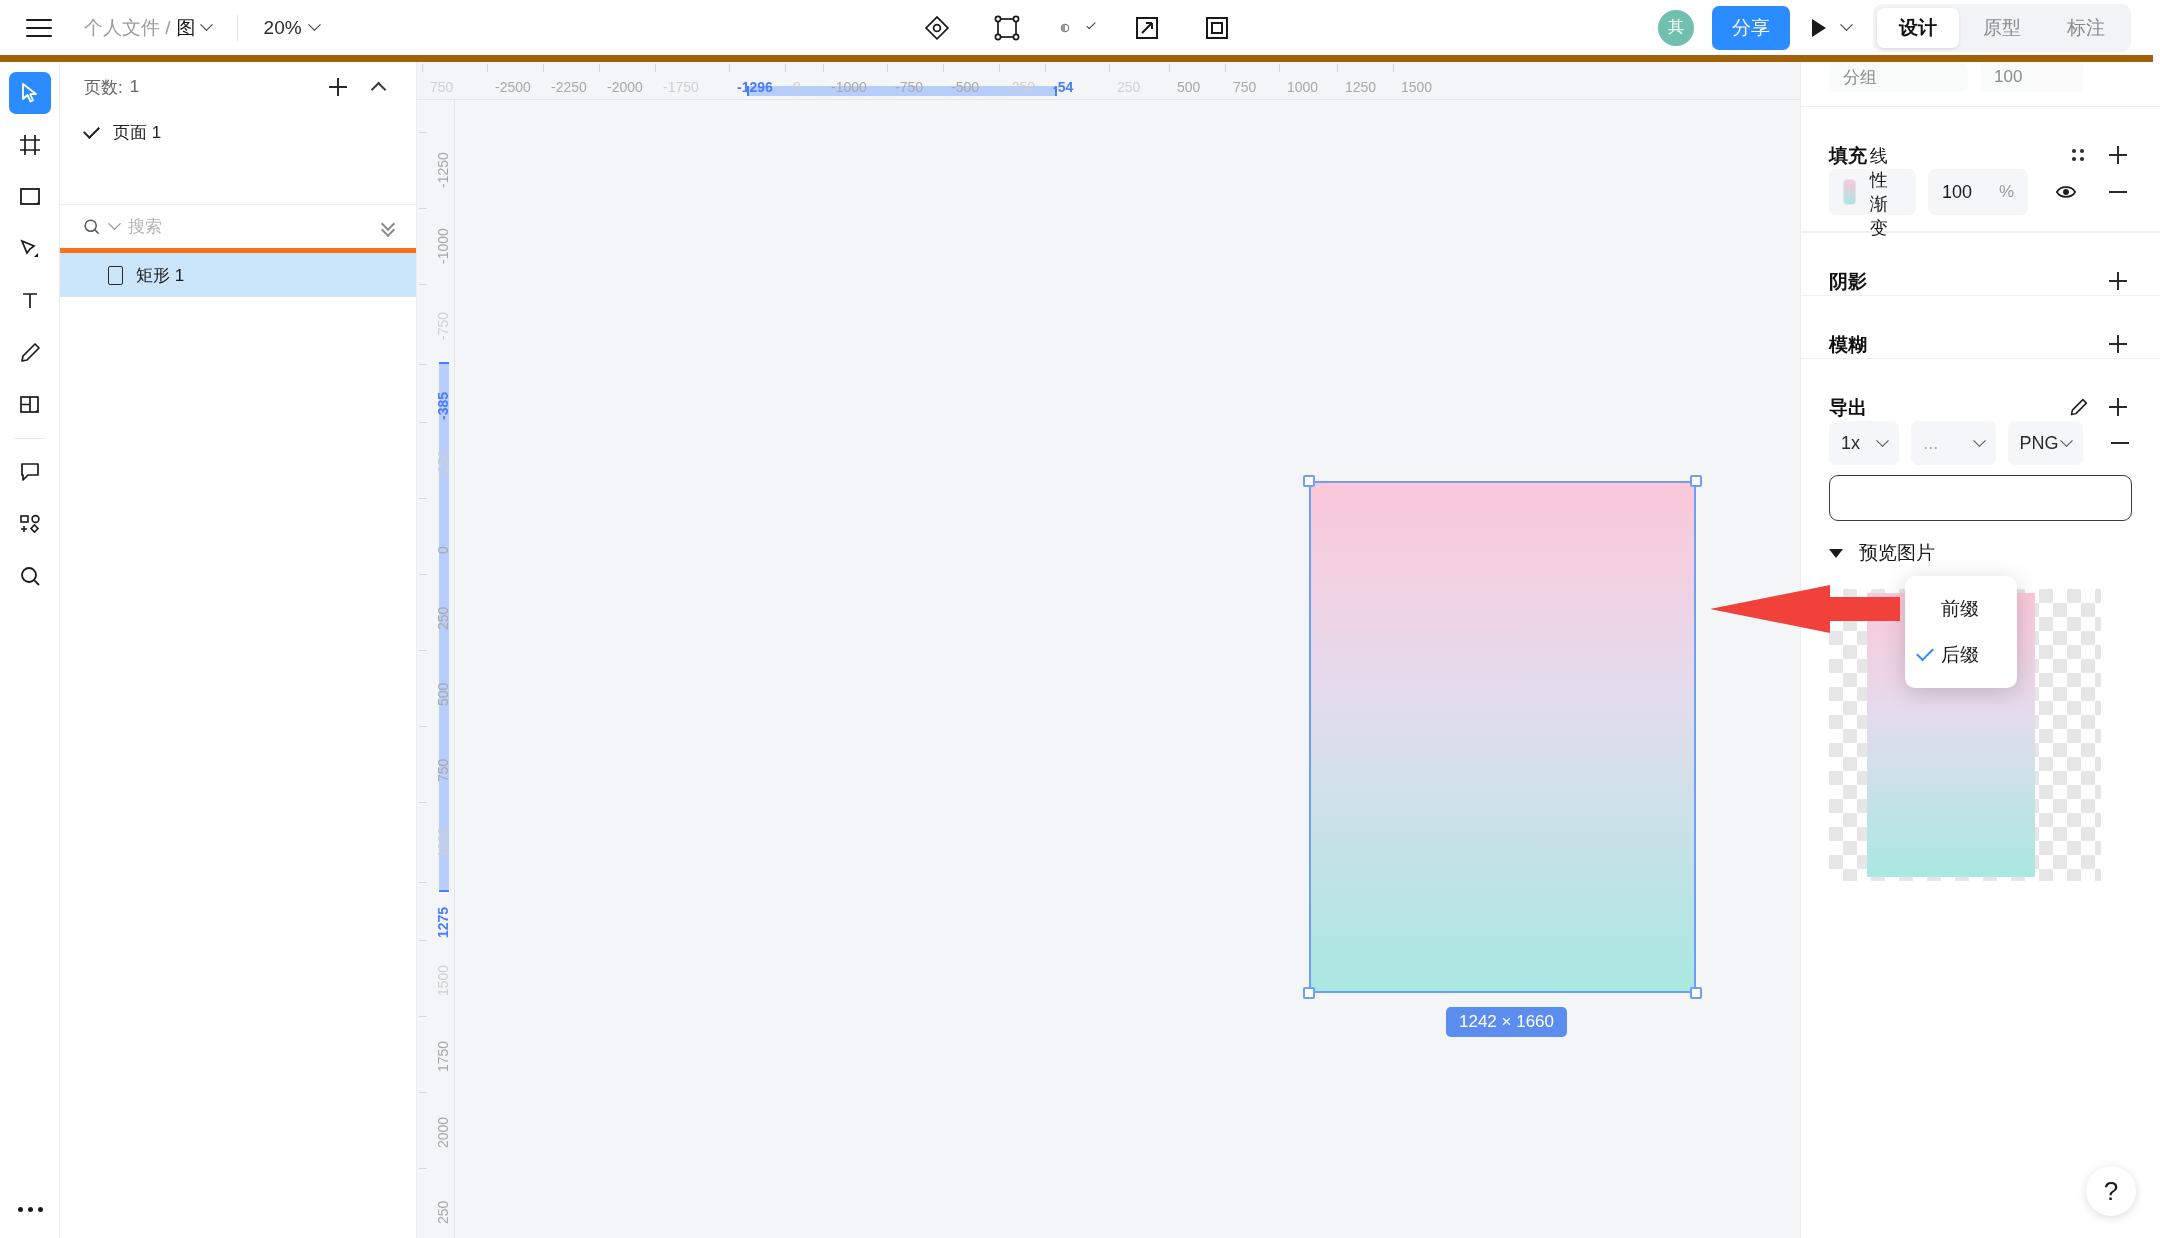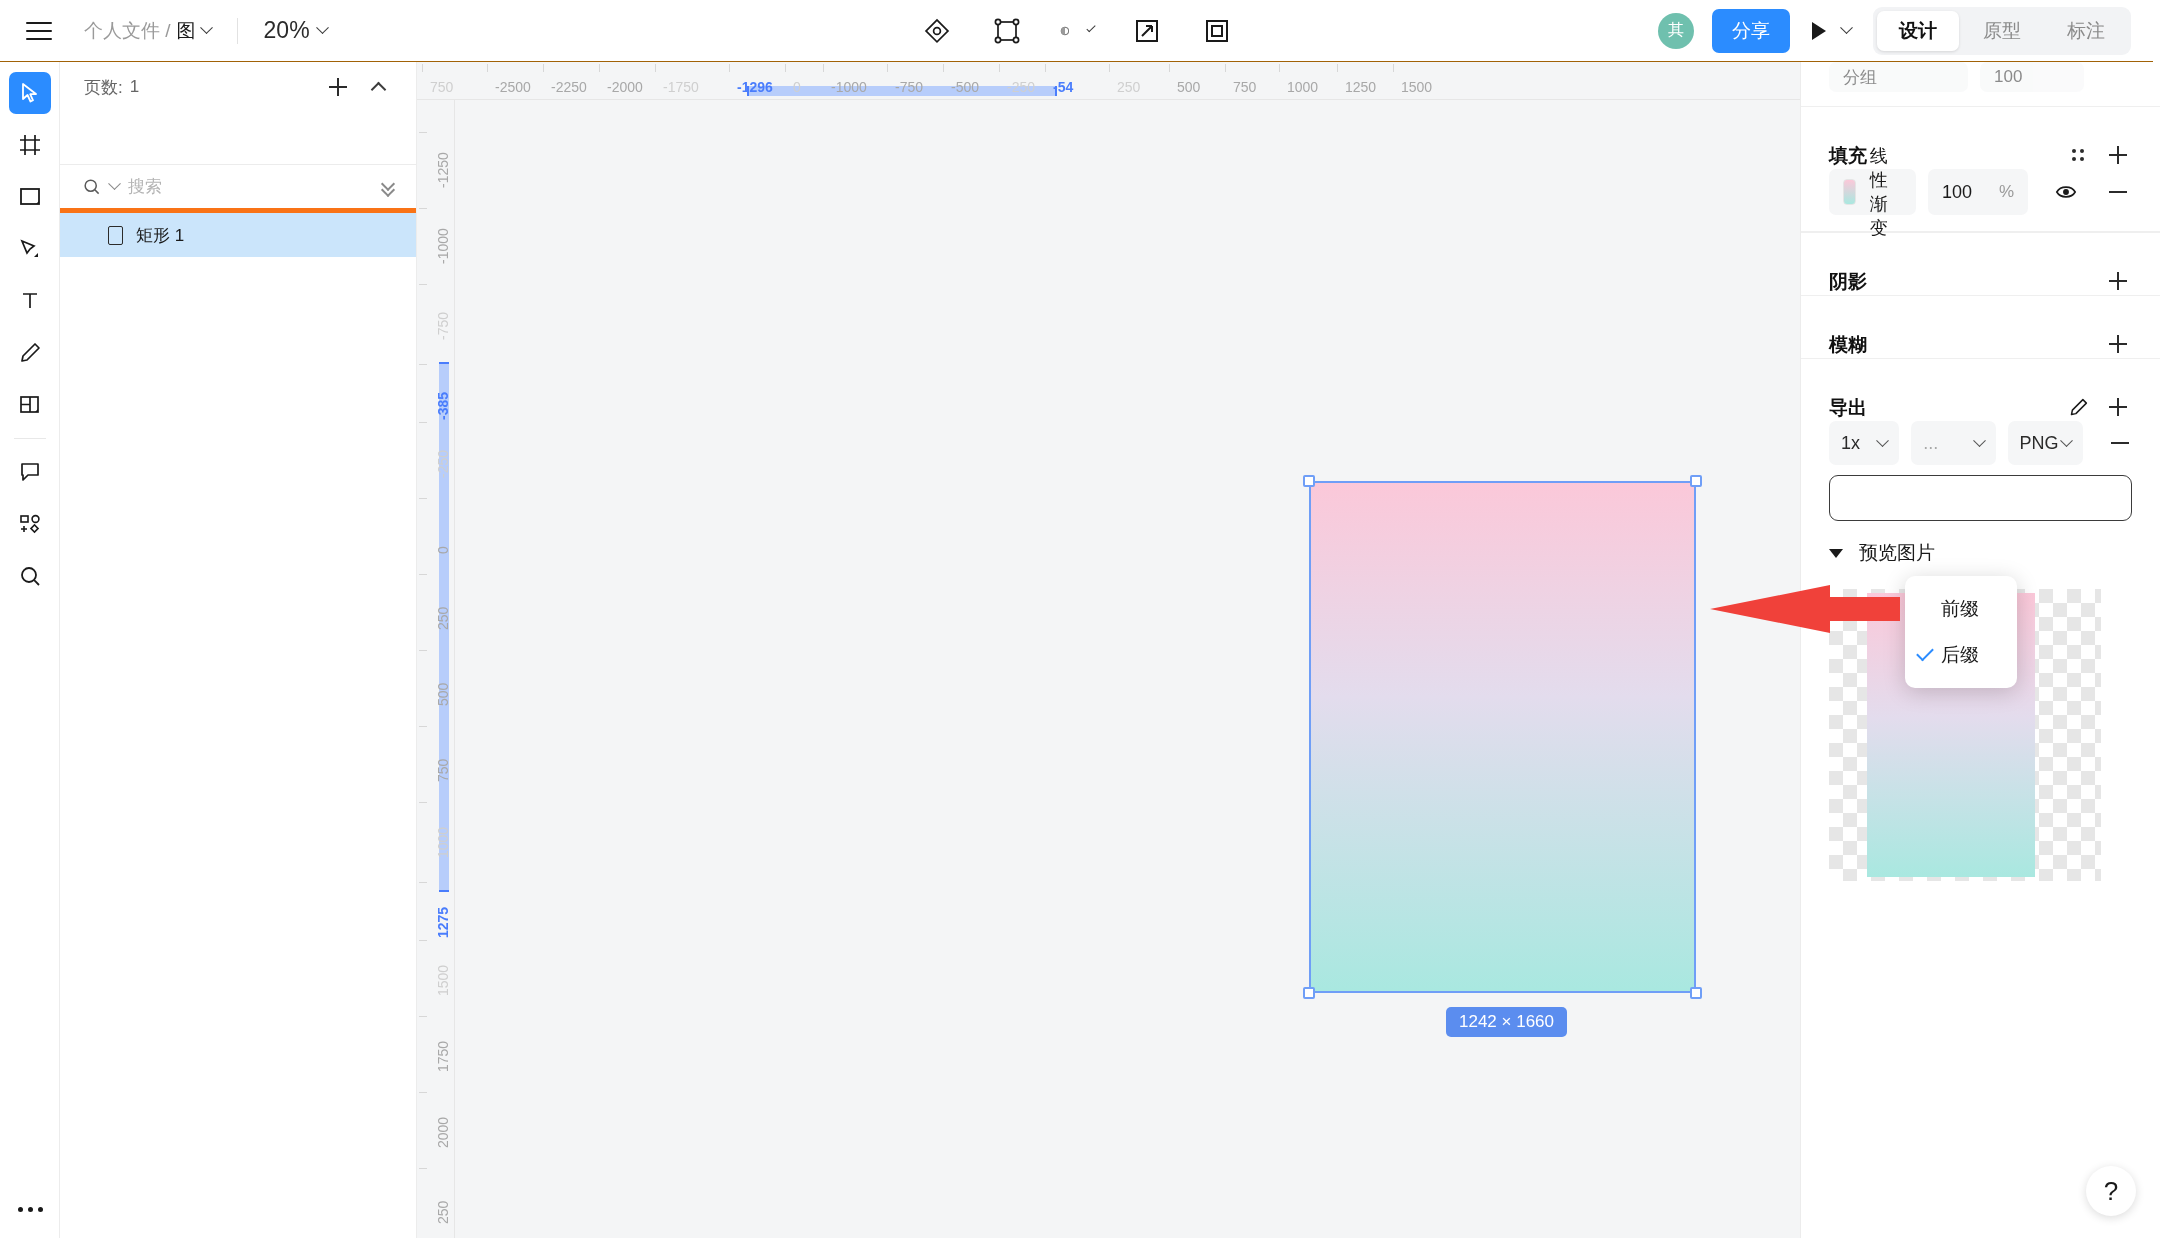--- a/index.html
+++ b/index.html
@@ -7,35 +7,35 @@
     width: 2160px; height: 1238px;
     font-family: "Liberation Sans", "DejaVu Sans", sans-serif;
     background: #ffffff;
     overflow: hidden;
   }
   #app { position: relative; width: 2160px; height: 1238px; }
 
   
   .topbar {
     position: absolute; top: 0; left: 0; width: 2153px; height: 62px;
-    background: #fff; border-bottom: 1px solid #a16207;
+    background: #fff; border-bottom: 7px solid #a16207;
     display: flex; align-items: center;
   }
   .hamburger { width: 26px; height: 18px; margin-left: 26px; display: flex;
     flex-direction: column; justify-content: space-between; cursor: pointer; }
   .hamburger i { display: block; height: 2px; background: #1a1a1a; border-radius: 1px; }
   .breadcrumb { margin-left: 32px; display: flex; align-items: center; gap: 6px;
     font-size: 19px; color: #9a9a9a; }
   .breadcrumb .cur { color: #1a1a1a; }
   .chev { display: inline-block; width: 11px; height: 11px;
     border-right: 2px solid #3d3d3d; border-bottom: 2px solid #3d3d3d;
     transform: rotate(45deg) translate(-2px,-2px); }
   .chev.sm { width: 9px; height: 9px; border-width: 1.7px; }
   .vdiv { width: 1px; height: 26px; background: #e2e2e2; margin: 0 26px; }
-  .zoomlabel { font-size: 23px; color: #2b2b2b; display: flex; align-items: center; gap: 8px; }
+  .zoomlabel { font-size: 19px; color: #2b2b2b; display: flex; align-items: center; gap: 8px; }
 
   .center-tools { position: absolute; left: 50%; transform: translateX(-50%);
     display: flex; align-items: center; gap: 36px; }
   .ctool { width: 34px; height: 34px; display: flex; align-items: center;
     justify-content: center; cursor: pointer; }
 
   .right-cluster { position: absolute; right: 22px; display: flex; align-items: center; gap: 18px; }
   .avatar { width: 36px; height: 36px; border-radius: 50%; background: #6fc0ae;
     color: #fff; font-size: 16px; display: flex; align-items: center; justify-content: center; }
   .share-btn { background: #2b8cff; color: #fff; font-size: 19px; border: none;
@@ -335,20 +335,24 @@
       <span class="lbl" style="margin-left:7px">1</span>
       <span class="sp"></span>
       <span class="ico-btn">
           <span class="plus"></span>
         </span>
       <span class="ico-btn">
           <span class="caret-up"></span>
         </span>
     </div>
 
+    <div class="pageitem">
+      <span class="check"></span>
+      <span>页面 1</span>
+    </div>
 
     <div class="lsep"></div>
 
     <div class="searchrow">
       <svg width="19" height="19" viewBox="0 0 24 24">
           <circle cx="11" cy="11" r="7" fill="none" stroke="#5a5a5a" stroke-width="1.9"></circle>
           <path d="M16.2 16.2 L21 21" stroke="#5a5a5a" stroke-width="1.9"></path>
         </svg>
       <span class="chev sm" style="border-color:#8a8a8a"></span>
       <span class="search-ph">搜索</span>

